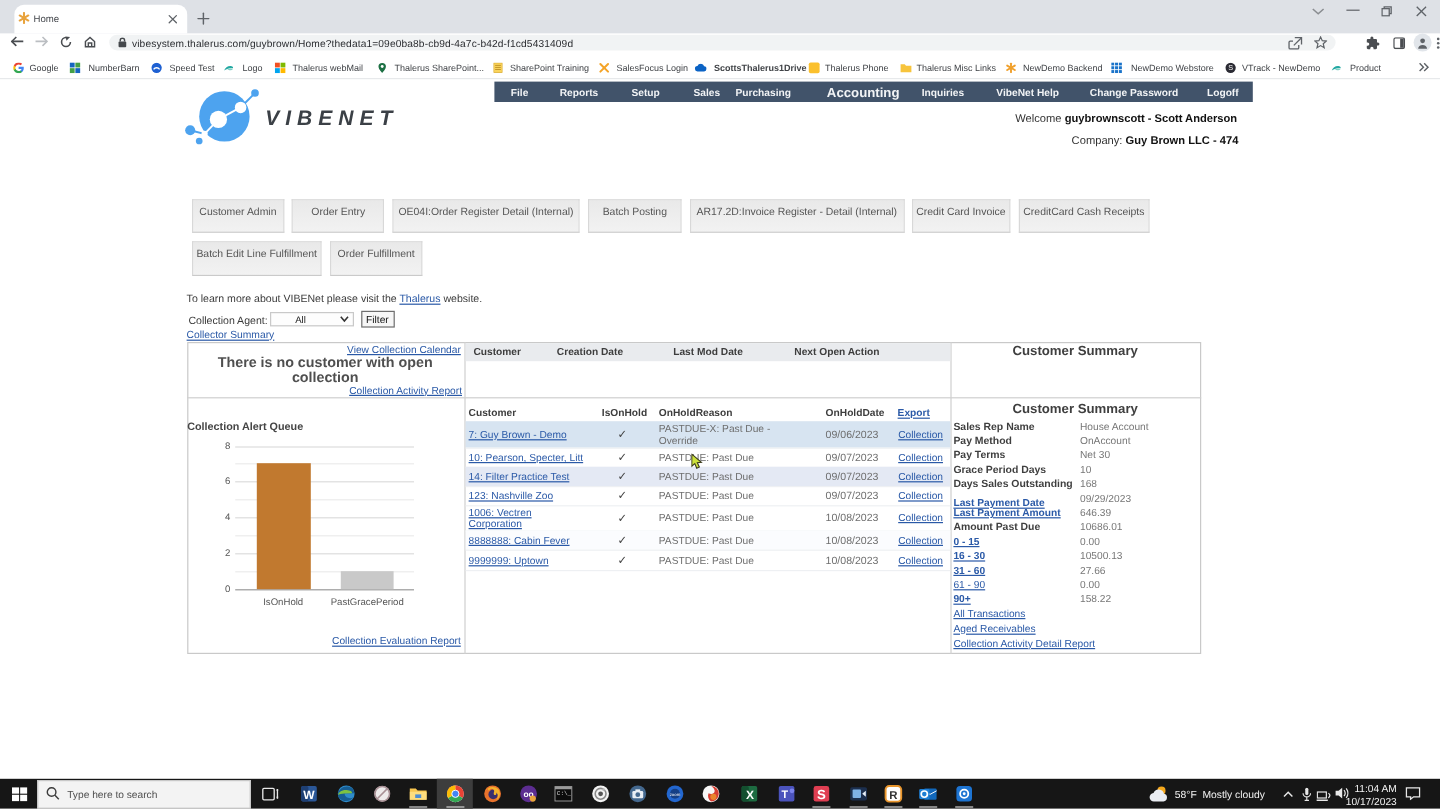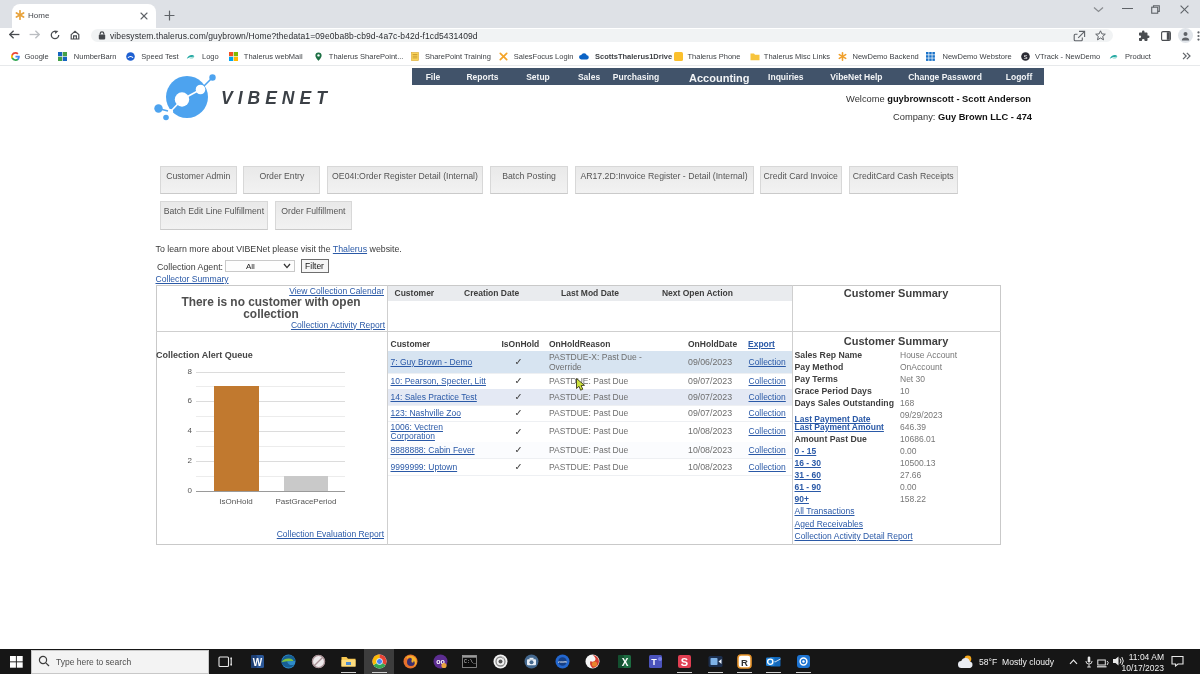--- a/index.html
+++ b/index.html
@@ -303,21 +303,21 @@
 <div class="abs" style="left:688px;top:357.05px;font-size:8.8px;color:#6e6e6e;">09/06/2023</div>
 <div class="abs lnk" style="left:748.5px;top:357.05px;font-size:8.5px;">Collection</div>
 <div class="abs" style="left:387.5px;top:372.5px;width:404px;height:1px;background:#eef0f3;"></div>
 <div class="abs lnk" style="left:390.5px;top:375.8px;font-size:8.5px;">10: Pearson, Specter, Litt</div>
 <div class="abs" style="left:514.5px;top:375.0px;font-size:9.5px;color:#444;">✓</div>
 <div class="abs" style="left:549px;top:375.8px;font-size:8.5px;color:#6e6e6e;">PASTDUE: Past Due</div>
 <div class="abs" style="left:688px;top:375.8px;font-size:8.8px;color:#6e6e6e;">09/07/2023</div>
 <div class="abs lnk" style="left:748.5px;top:375.8px;font-size:8.5px;">Collection</div>
 <div class="abs" style="left:387.5px;top:388.5px;width:404px;height:1px;background:#eef0f3;"></div>
 <div class="abs" style="left:387.5px;top:388.5px;width:404px;height:16px;background:#e4e9f4;"></div>
-<div class="abs lnk" style="left:390.5px;top:391.8px;font-size:8.5px;">14: Sales Practice Test</div>
+<div class="abs lnk" style="left:390.5px;top:391.8px;font-size:8.5px;">14: Filter Practice Test</div>
 <div class="abs" style="left:514.5px;top:391.0px;font-size:9.5px;color:#444;">✓</div>
 <div class="abs" style="left:549px;top:391.8px;font-size:8.5px;color:#6e6e6e;">PASTDUE: Past Due</div>
 <div class="abs" style="left:688px;top:391.8px;font-size:8.8px;color:#6e6e6e;">09/07/2023</div>
 <div class="abs lnk" style="left:748.5px;top:391.8px;font-size:8.5px;">Collection</div>
 <div class="abs" style="left:387.5px;top:404.5px;width:404px;height:1px;background:#eef0f3;"></div>
 <div class="abs lnk" style="left:390.5px;top:407.8px;font-size:8.5px;">123: Nashville Zoo</div>
 <div class="abs" style="left:514.5px;top:407.0px;font-size:9.5px;color:#444;">✓</div>
 <div class="abs" style="left:549px;top:407.8px;font-size:8.5px;color:#6e6e6e;">PASTDUE: Past Due</div>
 <div class="abs" style="left:688px;top:407.8px;font-size:8.8px;color:#6e6e6e;">09/07/2023</div>
 <div class="abs lnk" style="left:748.5px;top:407.8px;font-size:8.5px;">Collection</div>
@@ -358,21 +358,21 @@
 <div class="abs lnk" style="left:794.5px;top:422.1000000000001px;font-size:8.5px;font-weight:bold;">Last Payment Amount</div>
 <div class="abs" style="left:900px;top:422.1000000000001px;font-size:8.5px;color:#777;">646.39</div>
 <div class="abs" style="left:794.5px;top:434.1500000000001px;font-size:8.7px;font-weight:bold;color:#3f3f3f;">Amount Past Due</div>
 <div class="abs" style="left:900px;top:434.1500000000001px;font-size:8.5px;color:#777;">10686.01</div>
 <div class="abs lnk" style="left:794.5px;top:446.2000000000001px;font-size:8.5px;font-weight:bold;">0 - 15</div>
 <div class="abs" style="left:900px;top:446.2000000000001px;font-size:8.5px;color:#777;">0.00</div>
 <div class="abs lnk" style="left:794.5px;top:458.2500000000001px;font-size:8.5px;font-weight:bold;">16 - 30</div>
 <div class="abs" style="left:900px;top:458.2500000000001px;font-size:8.5px;color:#777;">10500.13</div>
 <div class="abs lnk" style="left:794.5px;top:470.3000000000001px;font-size:8.5px;font-weight:bold;">31 - 60</div>
 <div class="abs" style="left:900px;top:470.3000000000001px;font-size:8.5px;color:#777;">27.66</div>
-<div class="abs lnk" style="left:794.5px;top:482.35000000000014px;font-size:8.5px;font-weight:bold;">61 - 90</div>
+<div class="abs lnk" style="left:794.5px;top:482.35000000000014px;font-size:8.5px;font-weight:normal;">61 - 90</div>
 <div class="abs" style="left:900px;top:482.35000000000014px;font-size:8.5px;color:#777;">0.00</div>
 <div class="abs lnk" style="left:794.5px;top:494.40000000000015px;font-size:8.5px;font-weight:bold;">90+</div>
 <div class="abs" style="left:900px;top:494.40000000000015px;font-size:8.5px;color:#777;">158.22</div>
 <div class="abs lnk" style="left:794.5px;top:506.45000000000016px;font-size:8.5px;">All Transactions</div>
 <div class="abs lnk" style="left:794.5px;top:518.5000000000001px;font-size:8.5px;">Aged Receivables</div>
 <div class="abs lnk" style="left:794.5px;top:530.5500000000001px;font-size:8.5px;">Collection Activity Detail Report</div>
 <div class="abs" style="left:0;top:648.5px;width:1200px;height:25.5px;background:#161616;"></div>
 <svg class="abs" style="left:9.5px;top:655.5px;" width="13" height="12" viewBox="0 0 13 12">
 <rect x="0" y="0" width="5.9" height="5.4" fill="#fdfdfd"></rect>
     <rect x="6.8" y="0" width="5.9" height="5.4" fill="#fdfdfd"></rect>

